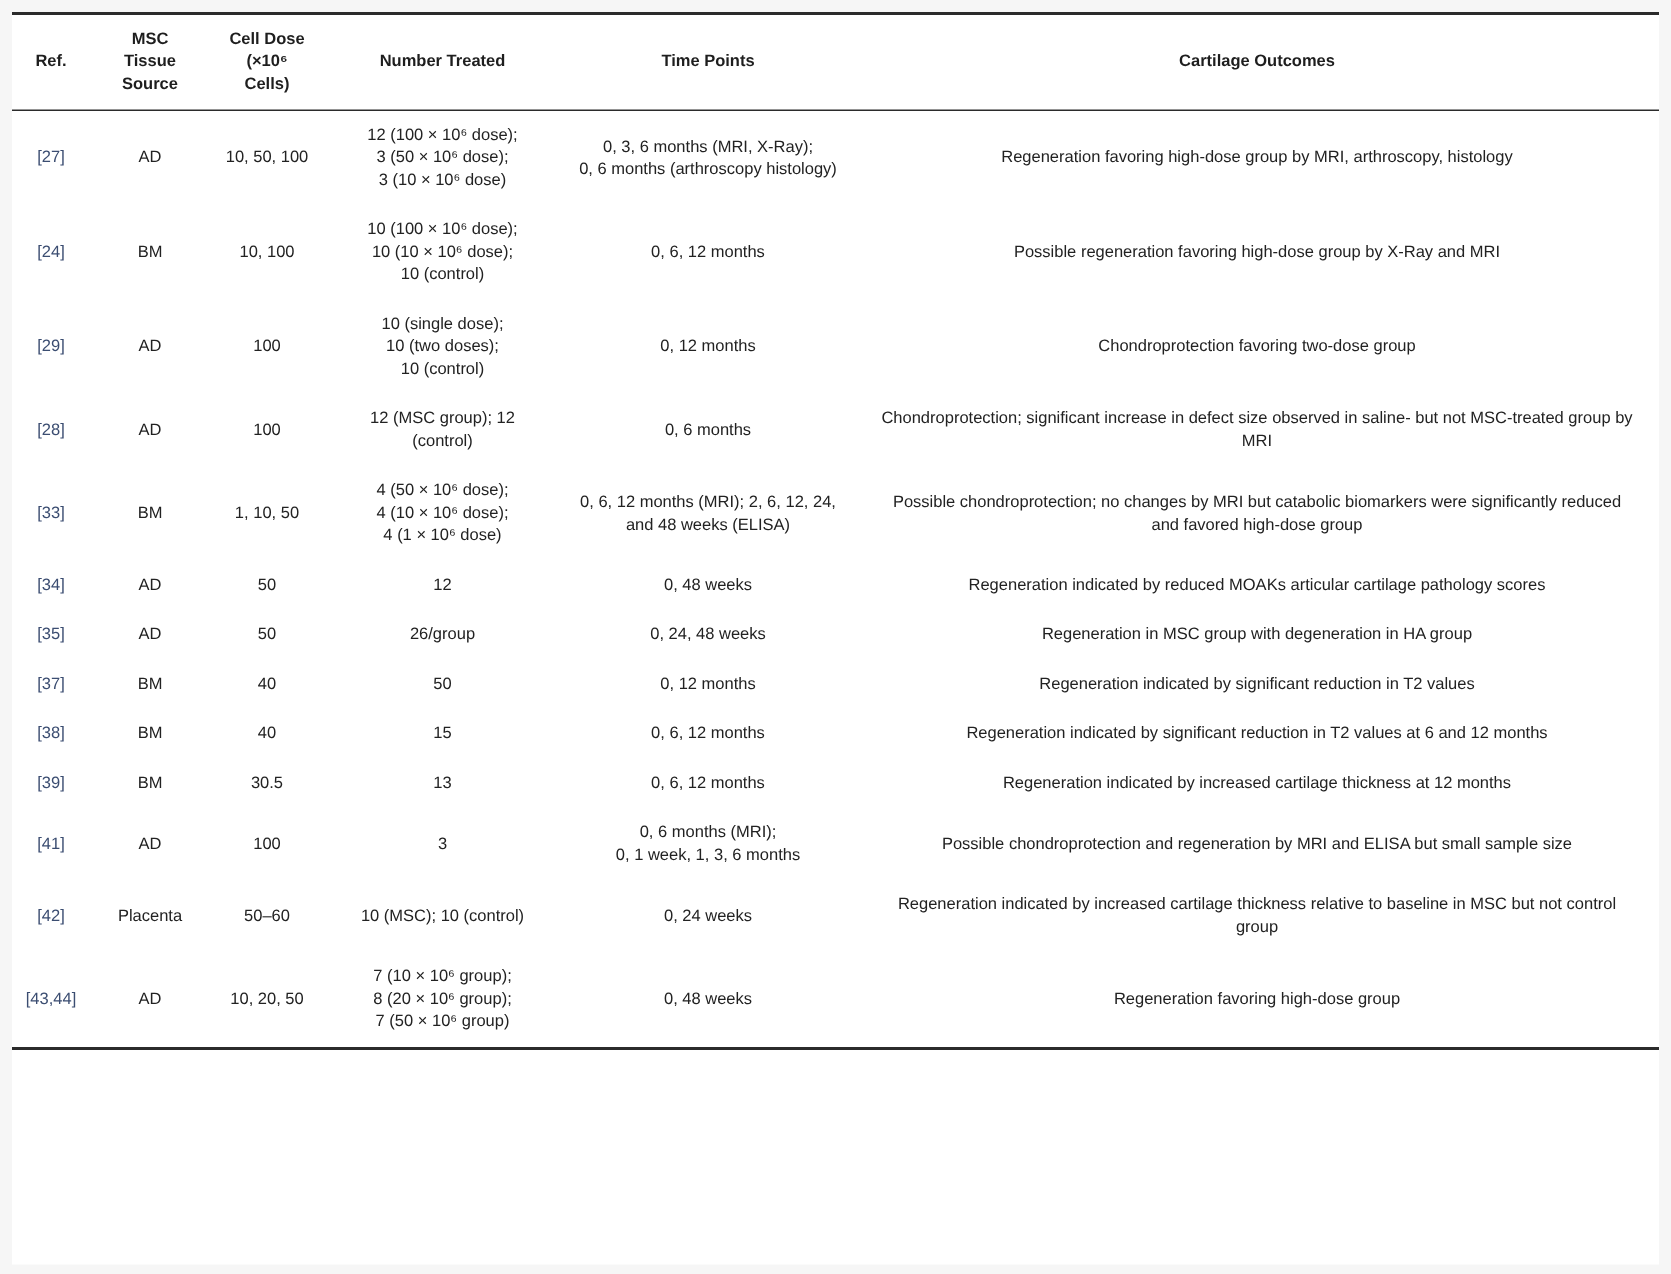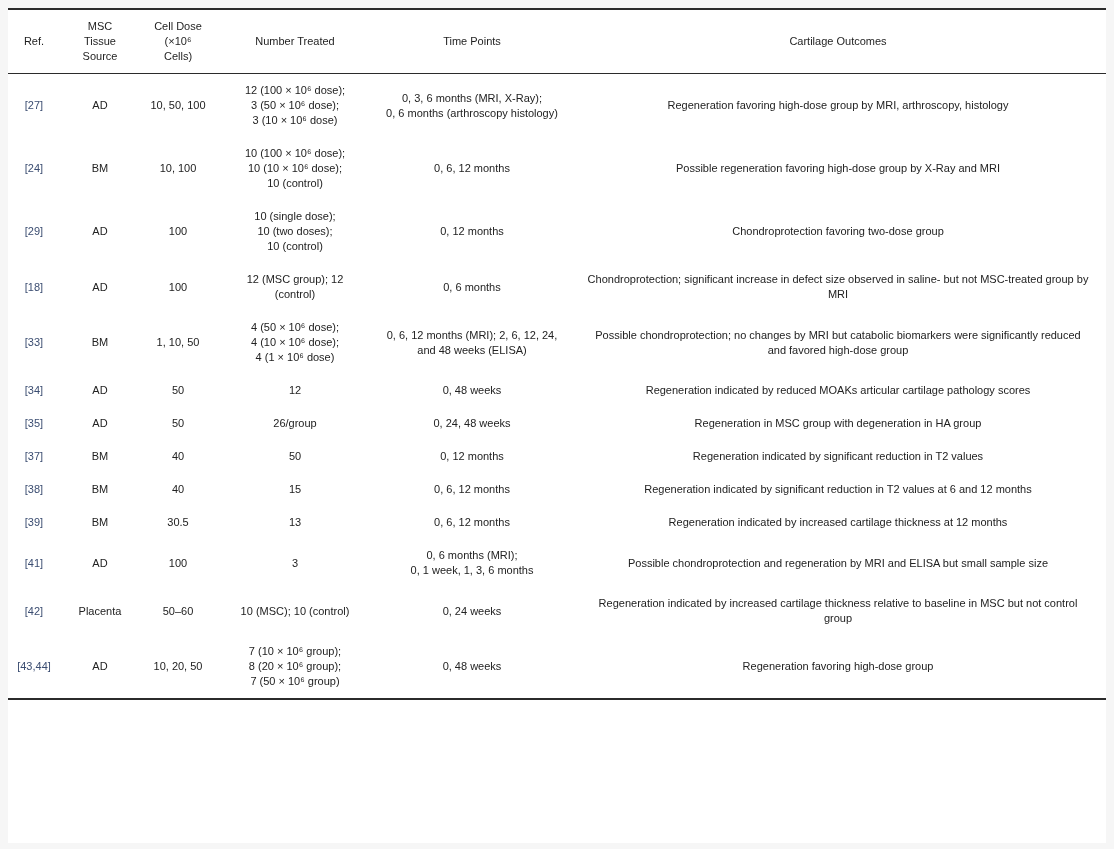--- a/index.html
+++ b/index.html
@@ -27,21 +27,21 @@
   table.data-table {
     width: 100%;
     border-collapse: collapse;
     table-layout: fixed;
     background: #ffffff;
     border-top: 2px solid #2b2b2b;
     border-bottom: 2px solid #2b2b2b;
   }
   thead th {
     font-size: 11px;
-    font-weight: normal;
+    font-weight: bold;
     vertical-align: middle;
     padding: 9px 4px;
     line-height: 15px;
     white-space: pre-line;
     border-bottom: 1.5px solid #2b2b2b;
     color: #1e1e1e;
   }
   tbody td {
     font-size: 11px;
     text-align: center;
@@ -116,21 +116,21 @@
     <td>100</td>
     <td>10 (single dose);
 10 (two doses);
 10 (control)</td>
     <td>0, 12 months</td>
     <td class="col-outcome">Chondroprotection favoring two-dose group</td>
   </tr>
 
 
   <tr>
-    <td><span class="ref-link">[18]</span></td>
+    <td><span class="ref-link">[28]</span></td>
     <td>AD</td>
     <td>100</td>
     <td>12 (MSC group); 12
 (control)</td>
     <td>0, 6 months</td>
     <td class="col-outcome">Chondroprotection; significant increase in defect size observed in saline- but not MSC-treated group by MRI</td>
   </tr>
 
 
   <tr>

